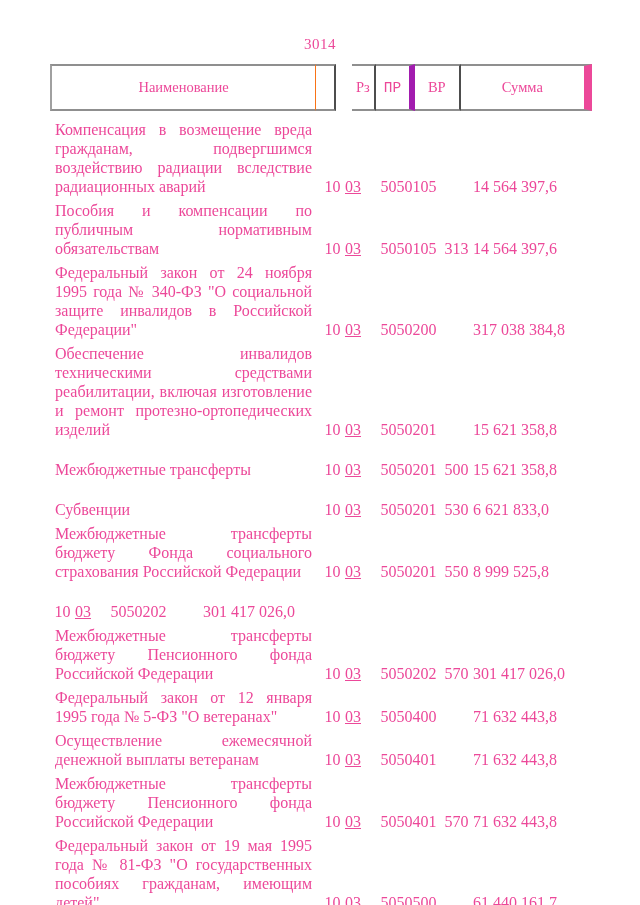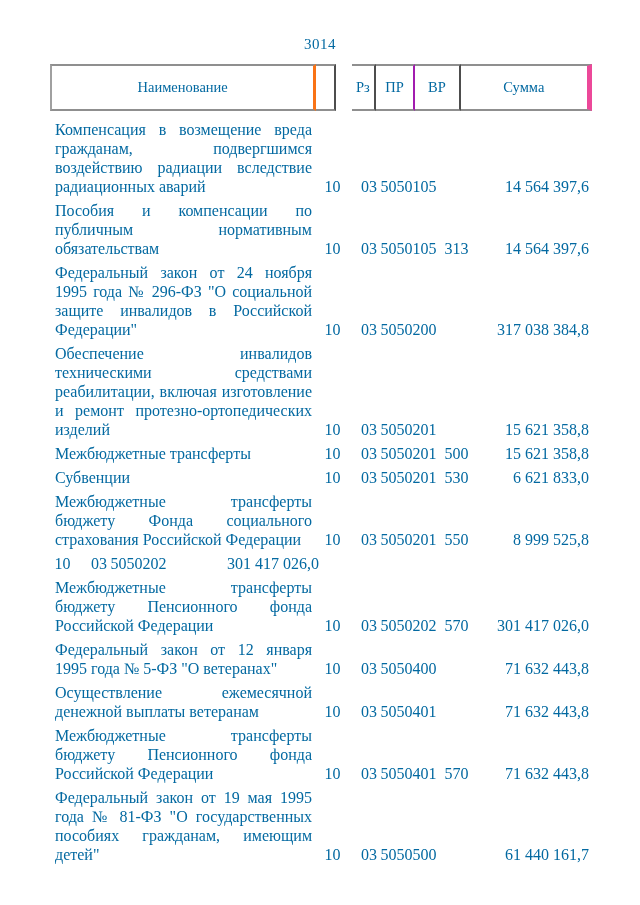--- a/index.html
+++ b/index.html
@@ -2,21 +2,21 @@
 <html><head>
 <meta charset="utf-8">
 <style>
   html, body { margin: 0; padding: 0; background: #ffffff; }
   .page {
     position: relative;
     width: 640px;
     height: 905px;
     background: #ffffff;
     font-family: "Liberation Serif", "DejaVu Serif", serif;
-    color: #0369a1;
+    color: #ec4899;
     overflow: hidden;
   }
   .pagenum {
     padding-top: 36px;
     text-align: center;
     font-size: 15px;
     line-height: 17px;
     letter-spacing: 0.5px;
   }
   .tbl {
@@ -31,45 +31,45 @@
     font-size: 14.5px;
   }
   .hc {
     box-sizing: border-box;
     display: flex;
     align-items: center;
     justify-content: center;
     border-top: 2px solid #8f8f8f;
     border-bottom: 2px solid #8f8f8f;
   }
-  .hc.name   { width: 274px; border-left: 2px solid #a0a0a0; border-right: 3px solid #f97316; }
+  .hc.name   { width: 274px; border-left: 2px solid #a0a0a0; border-right: 1px solid #f97316; }
   .hc.spacer { width: 20px;  border-right: 2px solid #4d4d4d; }
   .hc.rz     { width: 25px;  border-right: 2px solid #4d4d4d; margin-left: 16px; }
-  .hc.pr     { width: 40px;  border-right: 2px solid #a21caf; }
+  .hc.pr     { width: 40px;  border-right: 6px solid #a21caf; font-family: Liberation Mono, monospace; }
   .hc.csr    { width: 63px;  border-right: 2px solid #8f8f8f; }
   .hc.vr     { width: 47px;  border-right: 2px solid #4d4d4d; }
-  .hc.sum    { width: 135px; border-right: 5px solid #ec4899; }
+  .hc.sum    { width: 135px; border-right: 8px solid #ec4899; }
   
   .tbody { padding-top: 9px; font-size: 16px; line-height: 19px; }
   .trow {
     display: flex;
     align-items: flex-end;
     margin-bottom: 5px;
   }
   .c { box-sizing: border-box; }
   .c.name {
     width: 270px;
     padding: 0 8px 0 5px;
     text-align: justify;
   }
   .c.rz  { width: 25px;  text-align: center; }
-  .c.pr  { width: 32px;  text-align: right; }
+  .c.pr  { width: 32px;  text-align: left; text-decoration: underline; }
   .c.csr { width: 63px;  text-align: center; }
   .c.vr  { width: 33px;  text-align: center; }
-  .c.sum { width: 119px; text-align: right; padding-right: 3px; white-space: nowrap; }
+  .c.sum { width: 119px; padding-right: 3px; white-space: nowrap; margin-top: 16px; }
 </style>
 </head>
 <body>
 
 <div class="page">
 
   <div class="pagenum">3014</div>
 
   <div class="tbl">
 
@@ -93,21 +93,21 @@
   </div>
         <div class="trow">
     <div class="c name">Пособия и компенсации по публичным нормативным обязательствам</div>
     <div class="c rz">10</div>
     <div class="c pr">03</div>
     <div class="c csr">5050105</div>
     <div class="c vr">313</div>
     <div class="c sum">14 564 397,6</div>
   </div>
         <div class="trow">
-    <div class="c name">Федеральный закон от 24 ноября 1995 года № 296-ФЗ "О социальной защите инвалидов в Российской Федерации"</div>
+    <div class="c name">Федеральный закон от 24 ноября 1995 года № 340-ФЗ "О социальной защите инвалидов в Российской Федерации"</div>
     <div class="c rz">10</div>
     <div class="c pr">03</div>
     <div class="c csr">5050200</div>
     <div class="c vr"></div>
     <div class="c sum">317 038 384,8</div>
   </div>
         <div class="trow">
     <div class="c name">Обеспечение инвалидов техническими средствами реабилитации, включая изготовление и ремонт протезно-ортопедических изделий</div>
     <div class="c rz">10</div>
     <div class="c pr">03</div>

